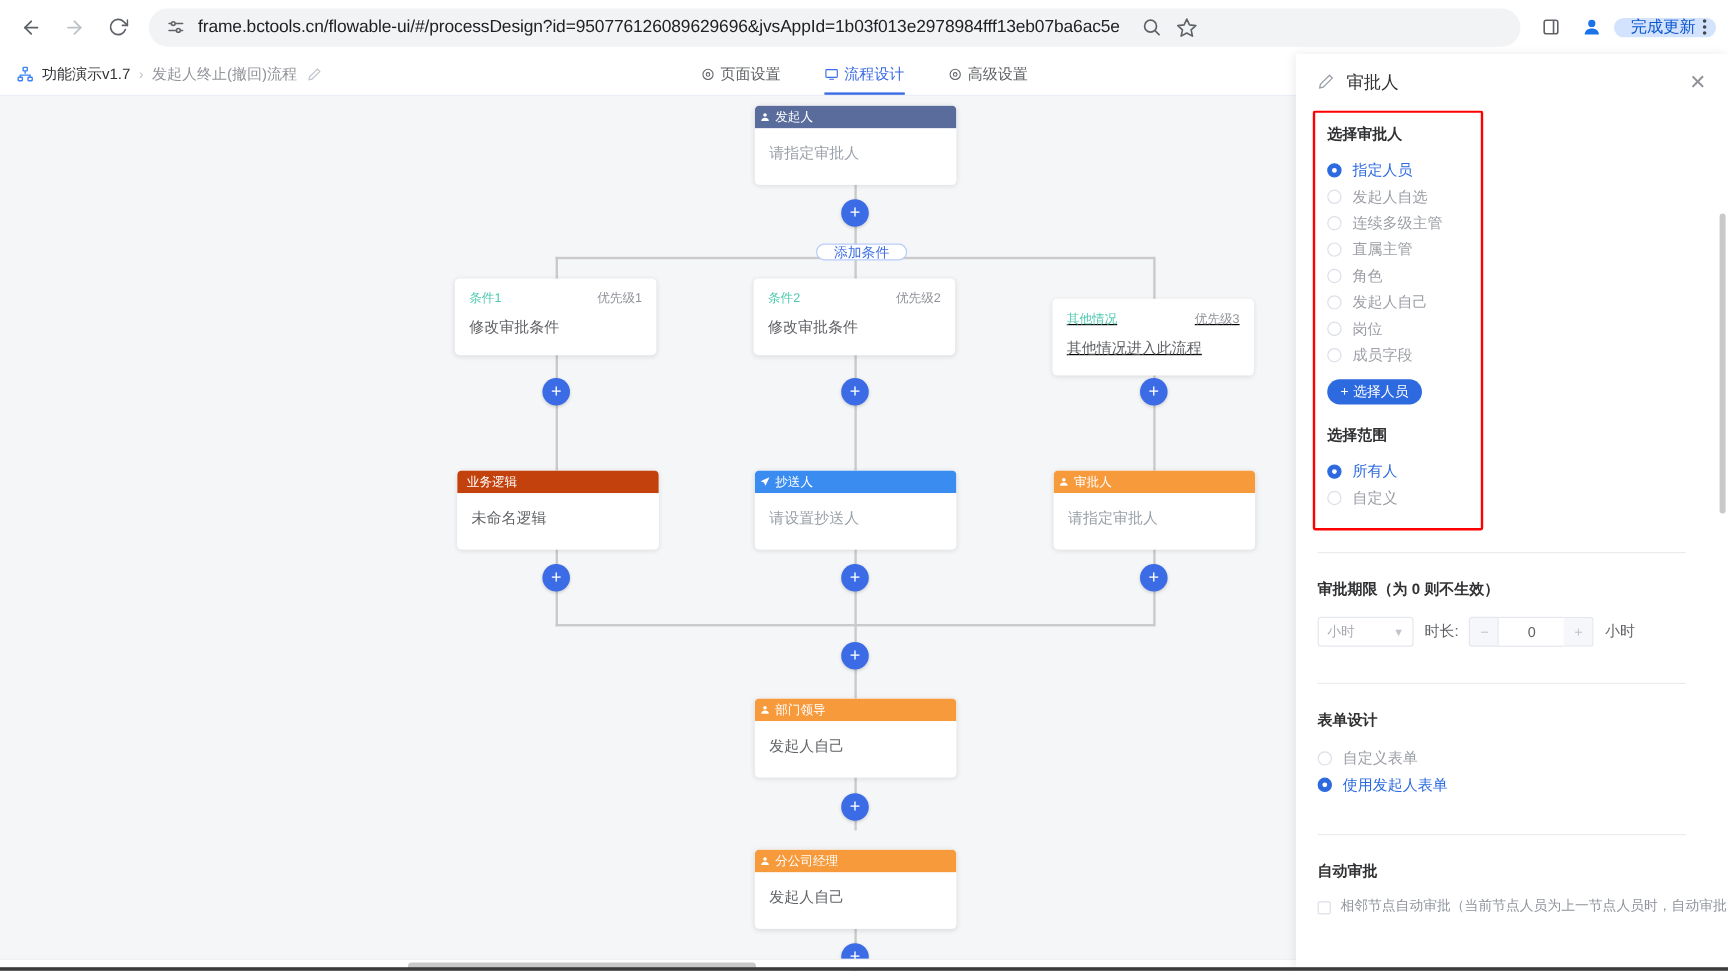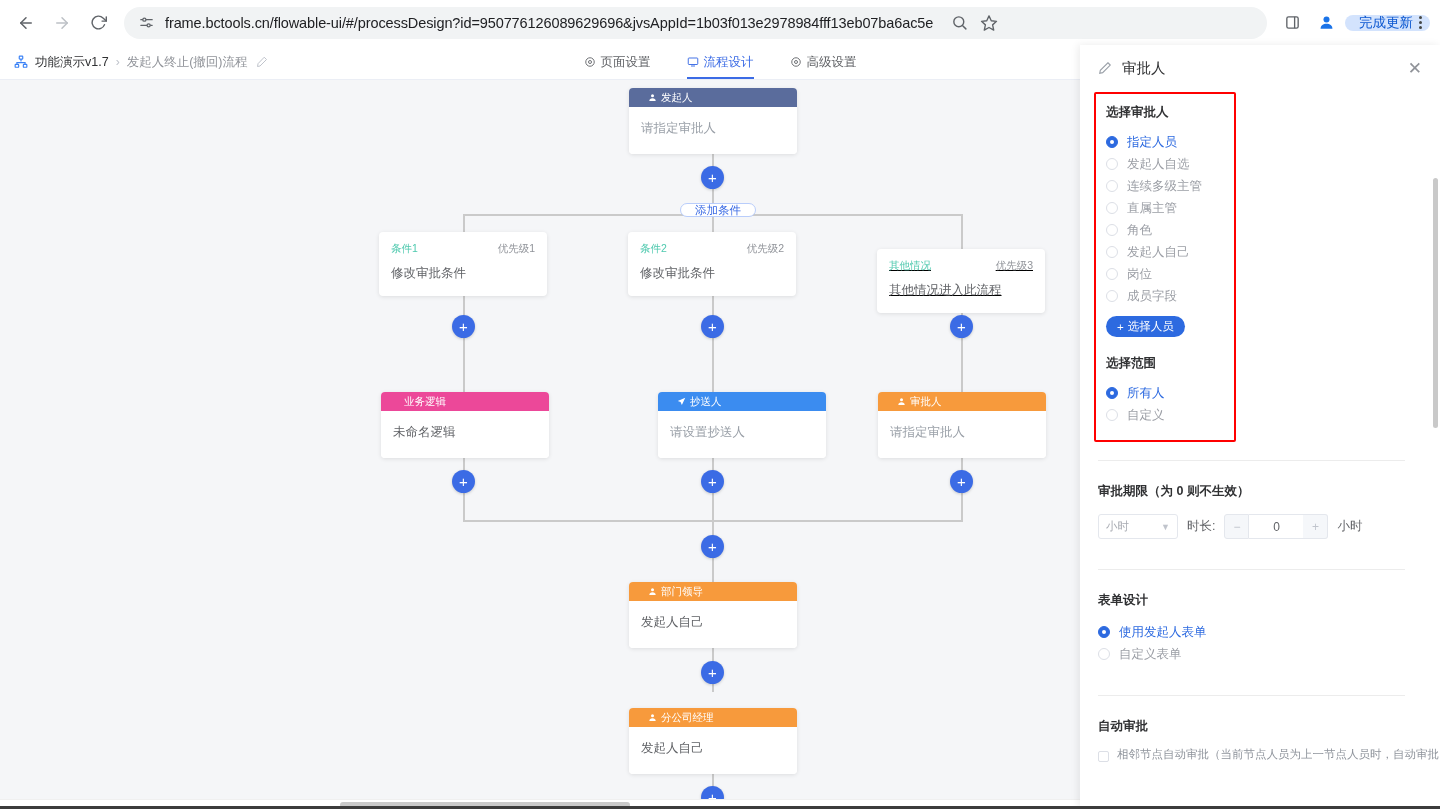--- a/index.html
+++ b/index.html
@@ -81,33 +81,33 @@
   .line-v { position: absolute; width: 2px; background: #cacaca; }
   .line-h { position: absolute; height: 2px; background: #cacaca; }
 
   .node {
     position: absolute; width: 168px; background: #ffffff;
     border-radius: 4px; box-shadow: 0 1px 4px rgba(0,0,0,0.10);
     overflow: hidden; z-index: 3;
   }
   .node-hd {
     height: 19px; display: flex; align-items: center; gap: 4px;
-    padding: 0 19px; font-size: 10.5px; color: #ffffff;
+    padding: 0 4px; font-size: 10.5px; color: #ffffff;
   }
   .node-hd .nic { display: flex; }
   .node-bd {
     padding: 13px 12px 17px 12px; font-size: 12.5px; color: #606266;
     background: #fff; min-height: 46px;
   }
   .node-bd.placeholder { color: #9aa0a8; }
 
   .hd-start { background: #5a6c9c; }
   .hd-cc    { background: #3b8cf0; }
   .hd-appr  { background: #f79a3c; }
-  .hd-logic { background: #ec4899; }
+  .hd-logic { background: #c2410c; }
 
   .cond-node {
     position: absolute; width: 168px; background: #ffffff;
     border-radius: 4px; box-shadow: 0 1px 4px rgba(0,0,0,0.10);
     padding: 10px 12px 14px 12px; z-index: 3;
   }
   .cond-top { display: flex; justify-content: space-between; align-items: baseline; }
   .cond-name { font-size: 10.5px; color: #4ec9ae; }
   .cond-prio { font-size: 10.5px; color: #909399; }
   .cond-body { margin-top: 9px; font-size: 12.5px; color: #606266; }
@@ -445,21 +445,21 @@
         <span>+</span>
       </div>
 
     <div class="node" style="left:381px; top:312px;">
       <div class="node-hd hd-logic">
         <span class="nic"></span>
         <span>业务逻辑</span>
       </div>
       <div class="node-bd">未命名逻辑</div>
     </div>
-    <div class="node" style="left:658px; top:312px;">
+    <div class="node" style="left:629px; top:312px;">
       <div class="node-hd hd-cc">
         <span class="nic">
           <svg width="9" height="9" viewBox="0 0 24 24" fill="currentColor">
               <path d="M22 2L2 10.5l7.5 3L13 21z"></path>
             </svg>
         </span>
         <span>抄送人</span>
       </div>
       <div class="node-bd placeholder">请设置抄送人</div>
     </div>
@@ -619,27 +619,27 @@
           </div>
           <span class="unit">小时</span>
         </div>
       </div>
 
       <div class="divider" style="margin-top:30px;"></div>
 
       <div class="block" style="margin-top:22px;">
         <div class="block-title">表单设计</div>
         <div class="radio-list" style="margin-top:12px;">
+          <div class="radio-row">
+            <span class="radio"></span>
+            <span class="radio-lbl">自定义表单</span>
+          </div>
           <div class="radio-row sel">
             <span class="radio on"></span>
             <span class="radio-lbl">使用发起人表单</span>
-          </div>
-          <div class="radio-row">
-            <span class="radio"></span>
-            <span class="radio-lbl">自定义表单</span>
           </div>
         </div>
       </div>
 
       <div class="divider" style="margin-top:30px;"></div>
 
       <div class="block" style="margin-top:22px;">
         <div class="block-title">自动审批</div>
         <div style="margin-top:12px;">
           <div class="chk-row">

